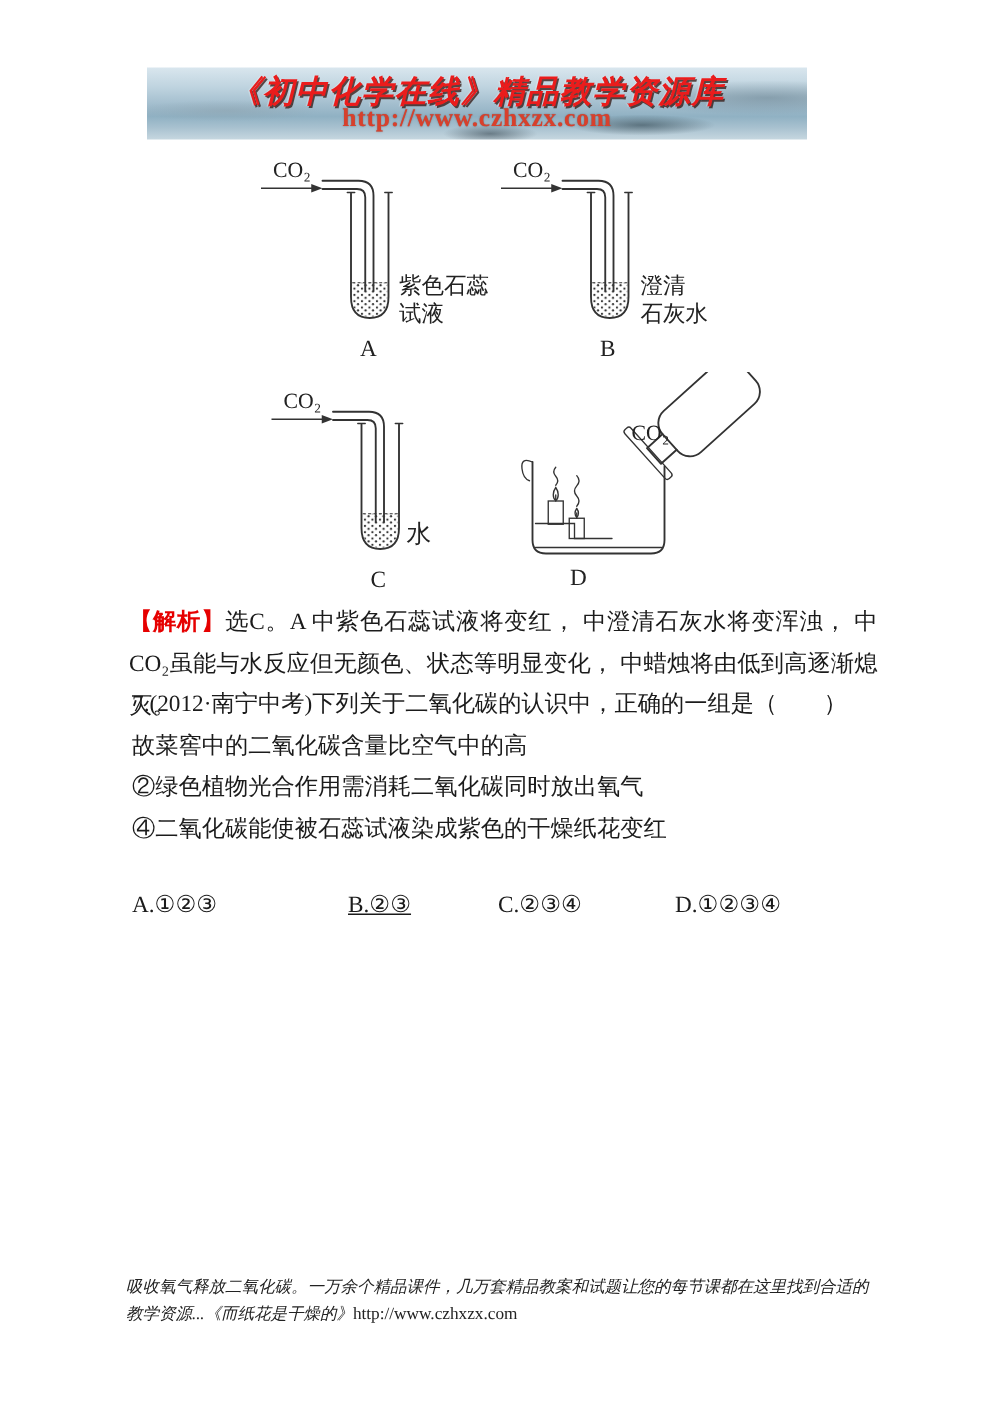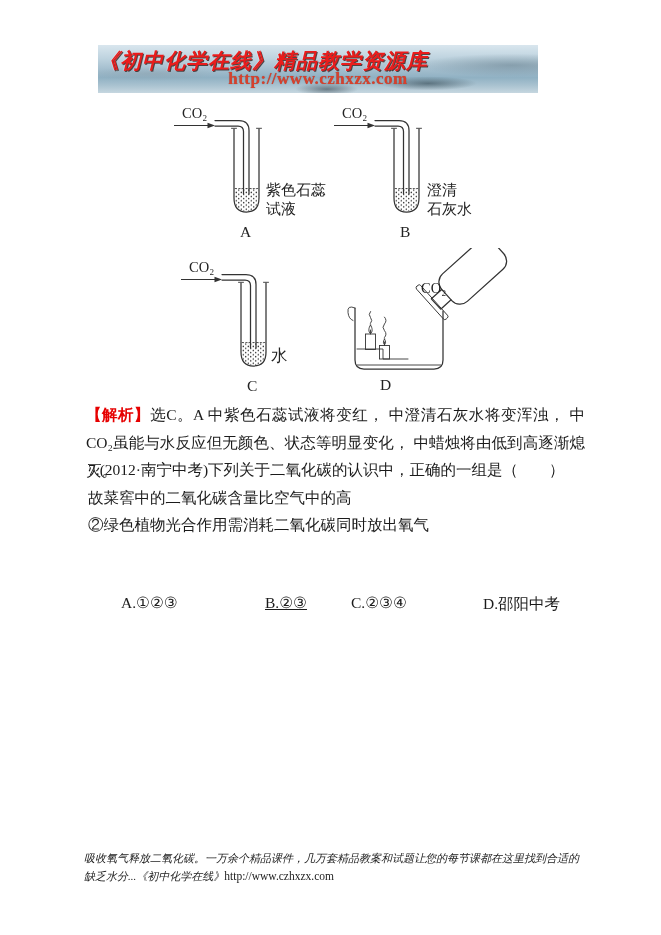--- a/index.html
+++ b/index.html
@@ -8,21 +8,21 @@
 
   
   .banner{position:absolute;left:98px;top:45px;width:440px;height:48px;
     background:
       radial-gradient(ellipse 70px 10px at 75% 80%, rgba(35,55,65,.55), transparent 70%),
       radial-gradient(ellipse 45px 9px at 52% 92%, rgba(30,45,55,.5), transparent 70%),
       radial-gradient(ellipse 130px 16px at 94% 42%, rgba(96,120,134,.5), transparent 72%),
       radial-gradient(ellipse 90px 10px at 12% 60%, rgba(140,160,172,.5), transparent 70%),
       linear-gradient(180deg,#d9e6ee 0%,#bed3df 28%,#a2bdcd 52%,#90b1c3 68%,#a9c2d0 84%,#c6d7e0 100%);
   }
-  .banner-title{position:absolute;left:0;right:0;top:2px;text-align:left;
+  .banner-title{position:absolute;left:0;right:0;top:2px;text-align:center;
     font-size:21px;font-weight:bold;font-style:italic;letter-spacing:1px;color:#ea1c1c;
     text-shadow:1px 1px 0 rgba(50,20,15,.75), -1px 0 0 rgba(255,255,255,.25);}
   .banner-url{position:absolute;left:0;right:0;top:24px;text-align:center;
     font-size:17px;font-weight:bold;color:#d8402c;letter-spacing:.5px;
     text-shadow:0 0 1px rgba(90,40,30,.6);}
 
   
   .diag{position:absolute;}
   svg text{font-family:"Liberation Serif","DejaVu Serif",serif;fill:#222;}
   .stroke{fill:none;stroke:#333;stroke-width:1.25;stroke-linecap:round;}
@@ -30,22 +30,22 @@
 
   
   .tblock{position:absolute;font-size:15.5px;color:#1b1b1b;}
   .just{text-align:justify;text-justify:inter-ideograph;}
   .tag{color:#e60000;font-weight:bold;}
   #analysis1{left:86px;top:401px;width:499px;line-height:28px;}
   #q7{left:88px;top:459px;width:510px;line-height:22px;}
   #q7items{left:88px;top:487px;width:510px;}
   #q7items .item{height:27.3px;line-height:22px;}
   #options{left:88px;top:594px;width:500px;height:22px;}
-  #options span{position:absolute;top:0;margin-left:33px;}
-  #opt0{left:0;} #opt1{left:144px;text-decoration:underline;} #opt2{left:230px;} #opt3{left:362px;}
+  #options span{position:absolute;top:0;}
+  #opt0{left:0;} #opt1{left:144px;text-decoration:underline;} #opt2{left:244px;} #opt3{left:362px;}
   #analysis2{left:86px;top:615px;width:501px;line-height:25.8px;}
   #q8{left:88px;top:772px;width:510px;line-height:22px;}
 
   
   .footer{position:absolute;left:84px;top:849px;width:520px;font-size:11px;
     font-style:italic;color:#222;line-height:18px;white-space:nowrap;}
   .footer .url{font-style:normal;font-size:11.5px;}
 </style>
 </head>
 <body>
@@ -172,29 +172,30 @@
     <text x="52" y="142" font-size="15.5">D</text>
   </svg>
 
   <div id="analysis1" class="tblock just"><span class="tag">【解析】</span><span>选C。A 中紫色石蕊试液将变红， 中澄清石灰水将变浑浊， 中CO₂虽能与水反应但无颜色、状态等明显变化， 中蜡烛将由低到高逐渐熄灭。</span></div>
 
   <div id="q7" class="tblock">7.(2012·南宁中考)下列关于二氧化碳的认识中，正确的一组是（　　）</div>
 
   <div id="q7items" class="tblock">
     <div class="item">故菜窖中的二氧化碳含量比空气中的高</div>
     <div class="item">②绿色植物光合作用需消耗二氧化碳同时放出氧气</div>
+    <div class="item">④二氧化碳能使被石蕊试液染成紫色的干燥纸花变红</div>
   </div>
 
   <div id="options" class="tblock">
     <span id="opt0">A.①②③</span>
     <span id="opt1">B.②③</span>
     <span id="opt2">C.②③④</span>
-    <span id="opt3">D.邵阳中考</span>
+    <span id="opt3">D.①②③④</span>
   </div>
 
 
 
   <div class="footer">
     <div>吸收氧气释放二氧化碳。一万余个精品课件，几万套精品教案和试题让您的每节课都在这里找到合适的</div>
-    <div><span>缺乏水分...《初中化学在线》</span><span class="url">http://www.czhxzx.com</span></div>
+    <div><span>教学资源...《而纸花是干燥的》</span><span class="url">http://www.czhxzx.com</span></div>
   </div>
 
 </div>
 
 </body></html>

